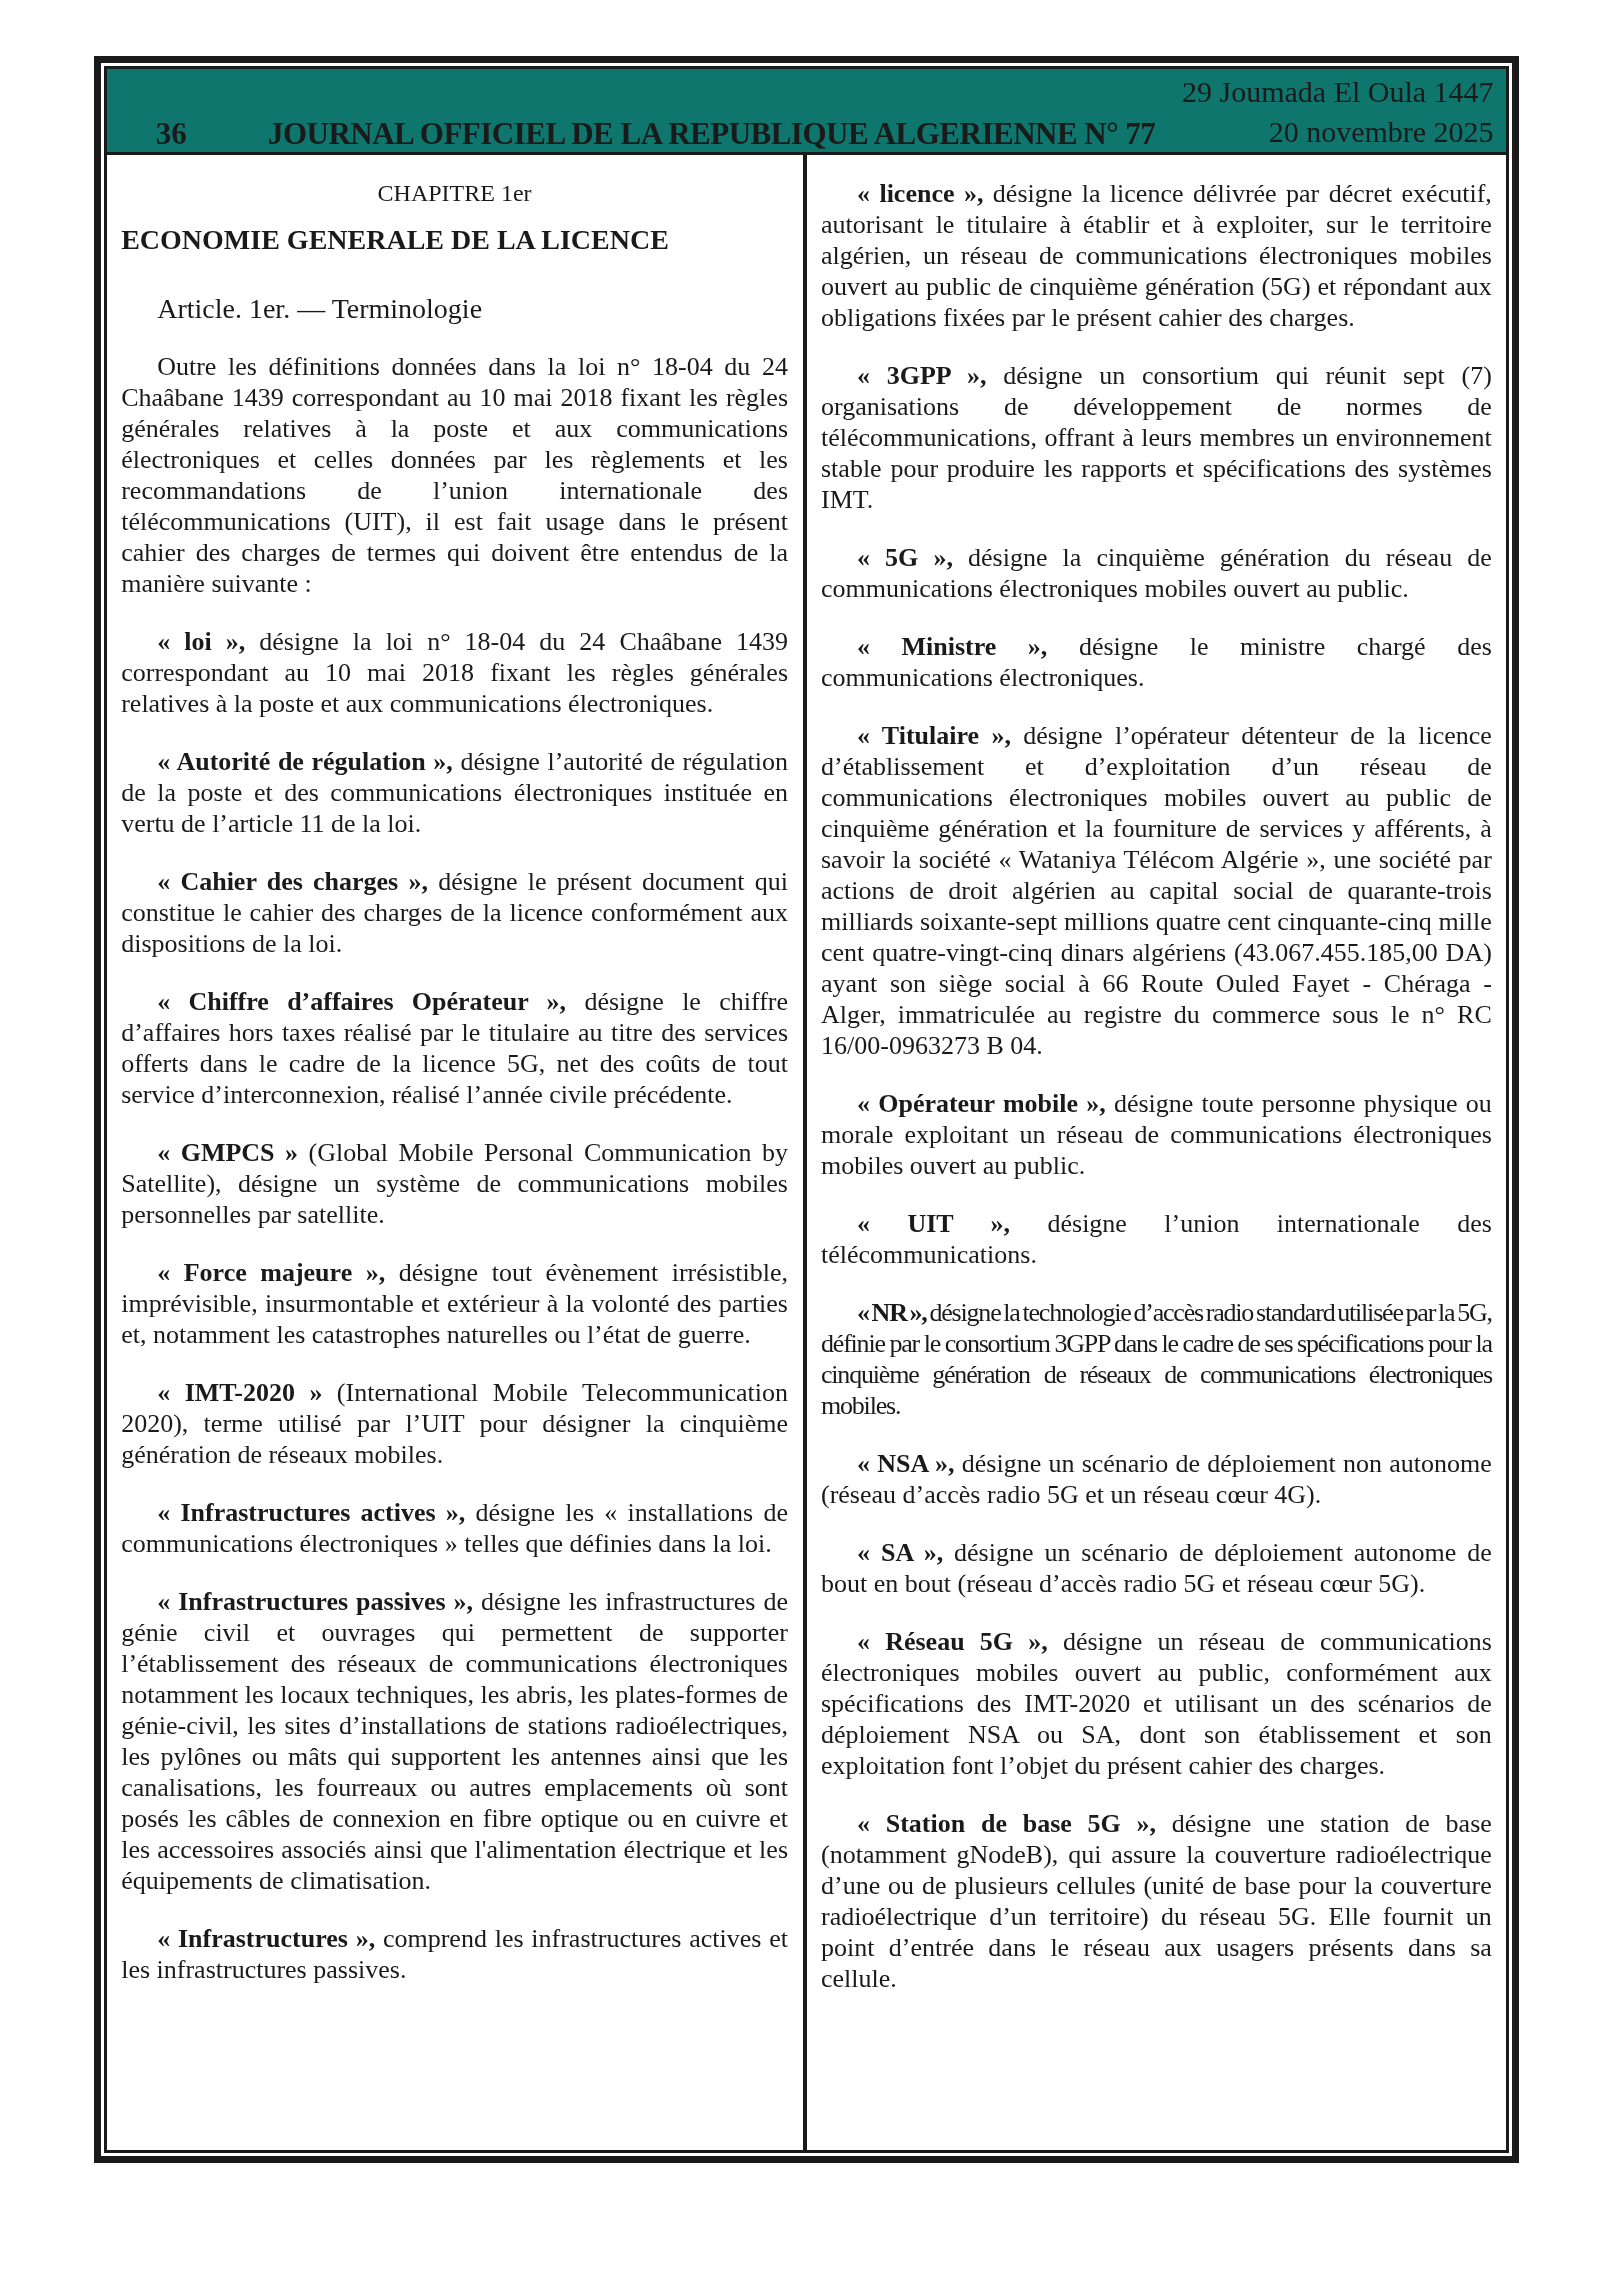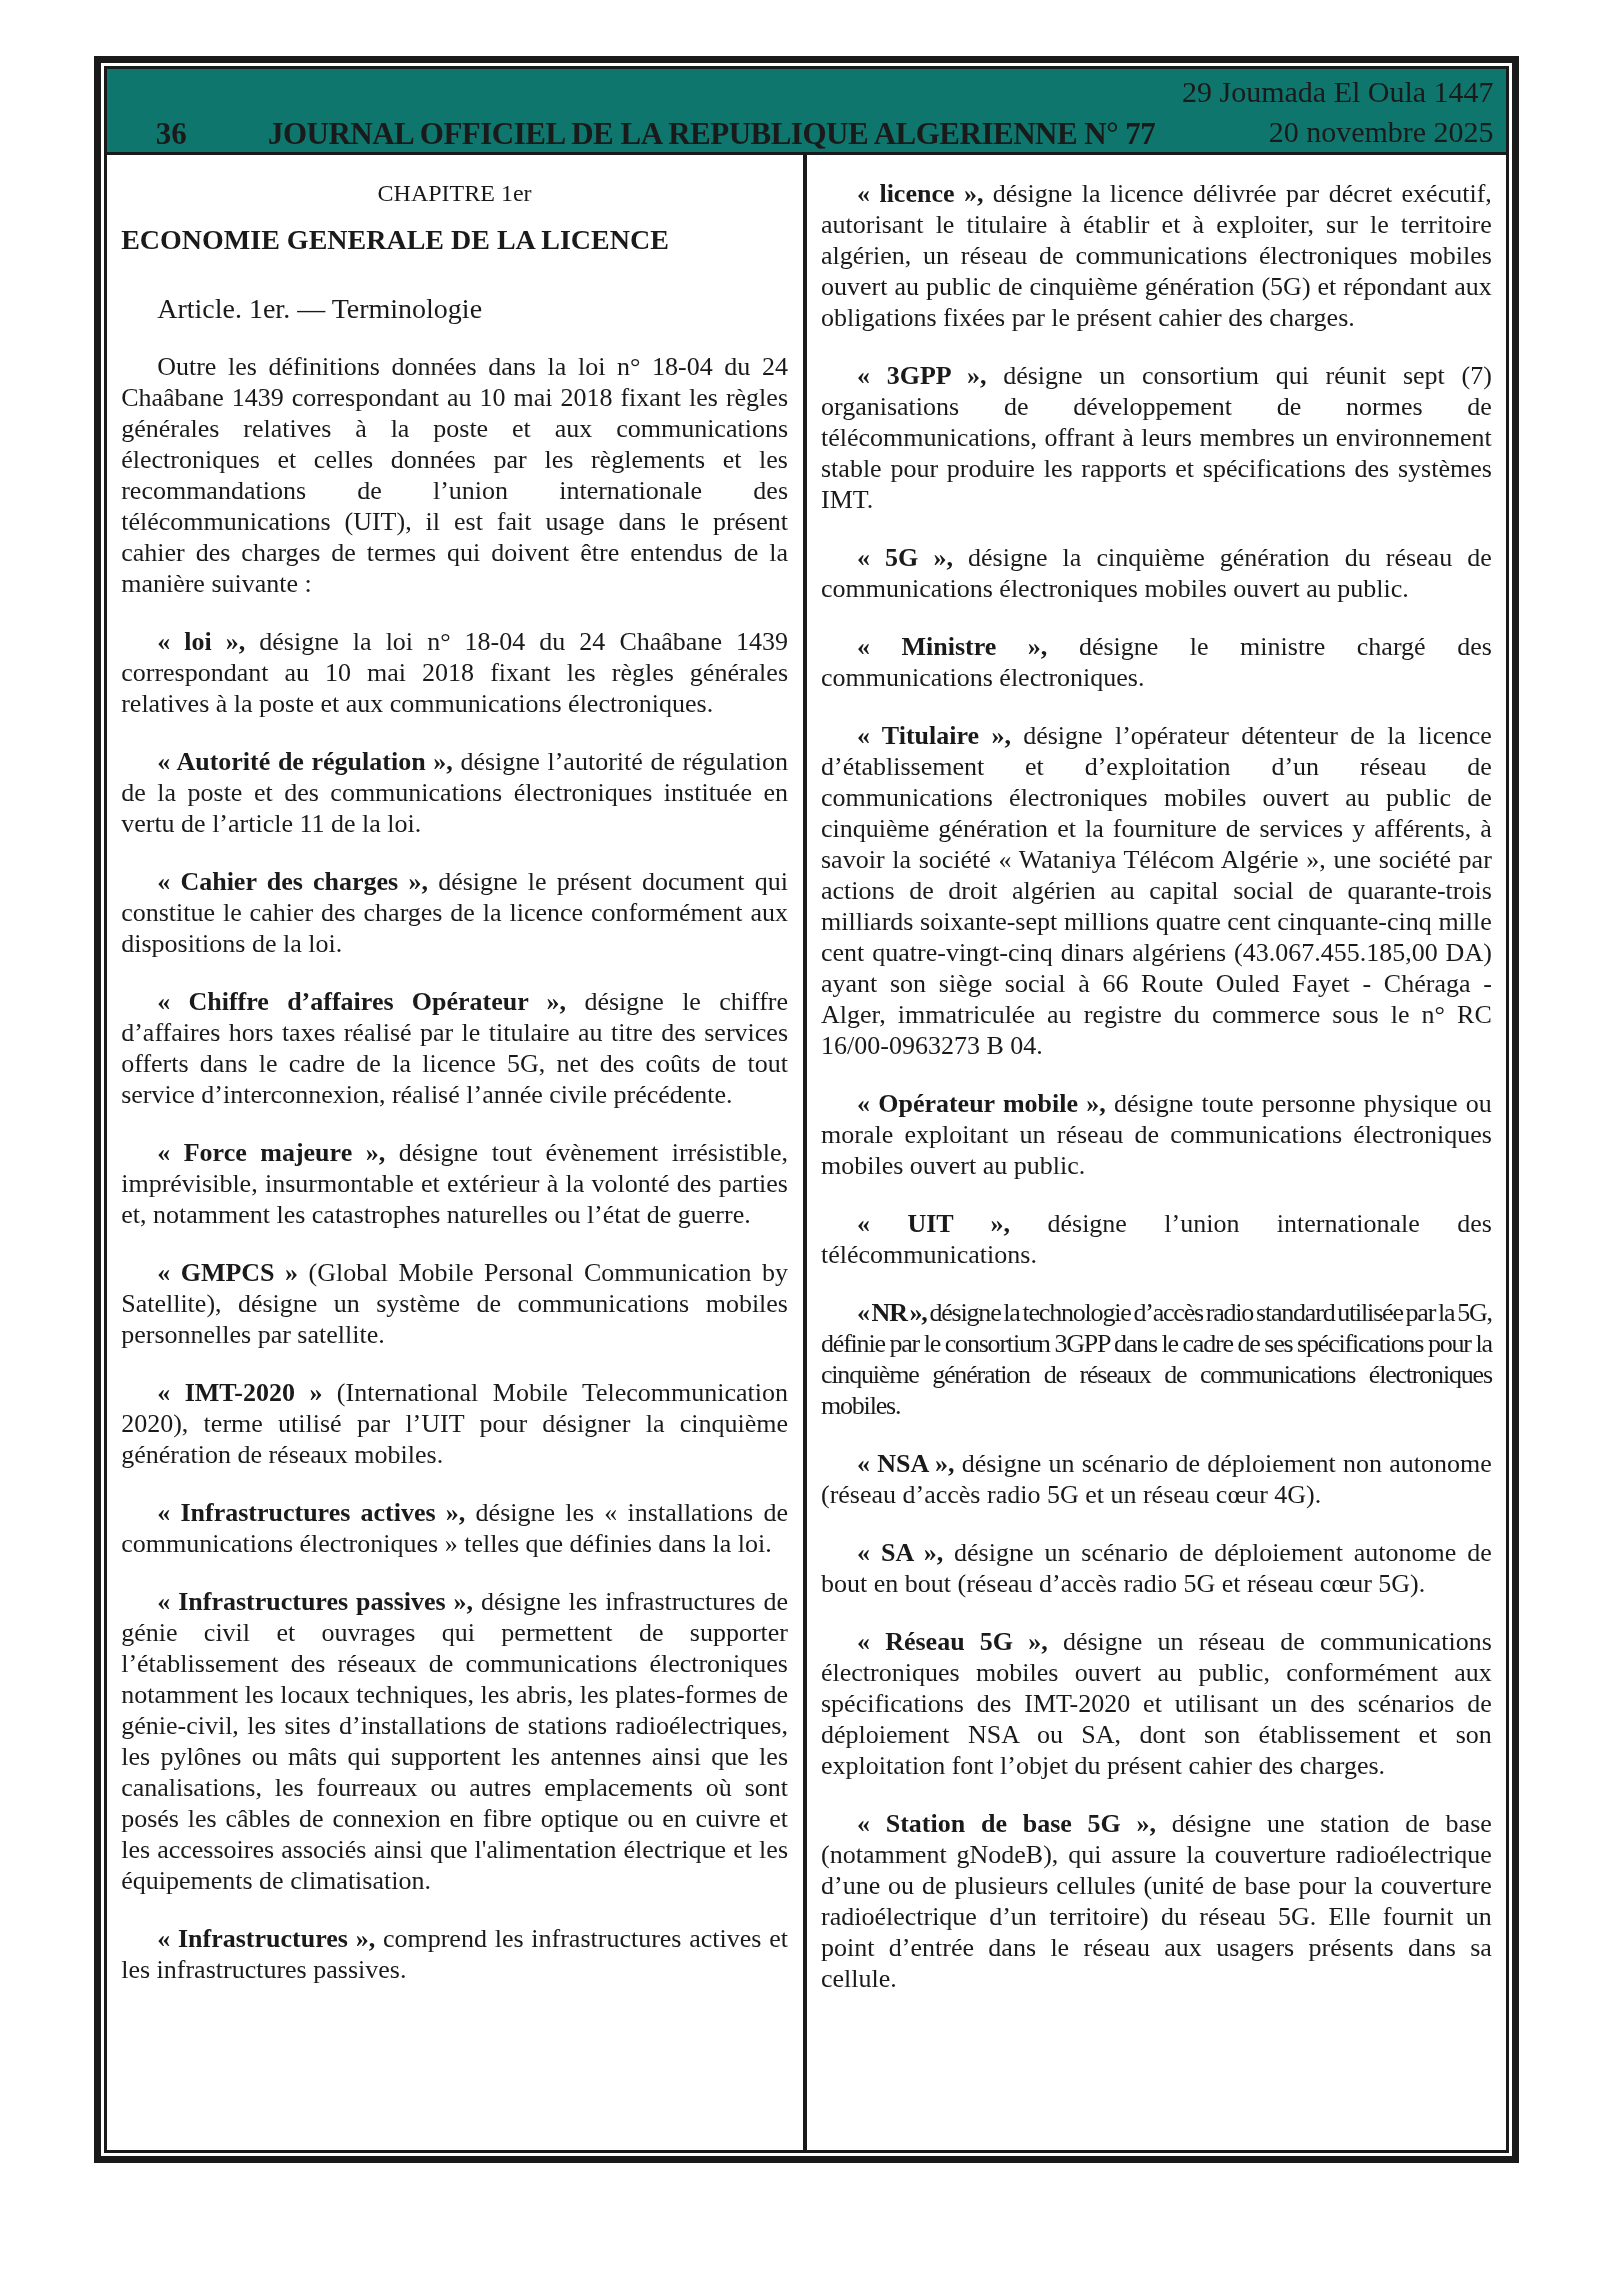--- a/index.html
+++ b/index.html
@@ -124,22 +124,22 @@
       <div class="col col-left">
         <p class="chapter-heading">CHAPITRE 1er</p>
         <p class="chapter-title">ECONOMIE GENERALE DE LA LICENCE</p>
         <p class="article-heading">Article. 1er. — Terminologie</p>
         <div>
             <p class="body-par">Outre les définitions données dans la loi n° 18-04 du 24 Chaâbane 1439 correspondant au 10 mai 2018 fixant les règles générales relatives à la poste et aux communications électroniques et celles données par les règlements et les recommandations de l’union internationale des télécommunications (UIT), il est fait usage dans le présent cahier des charges de termes qui doivent être entendus de la manière suivante :</p>
             <p class="body-par"><b>« loi »,</b> désigne la loi n° 18-04 du 24 Chaâbane 1439 correspondant au 10 mai 2018 fixant les règles générales relatives à la poste et aux communications électroniques.</p>
             <p class="body-par"><b>« Autorité de régulation »,</b> désigne l’autorité de régulation de la poste et des communications électroniques instituée en vertu de l’article 11 de la loi.</p>
             <p class="body-par"><b>« Cahier des charges »,</b> désigne le présent document qui constitue le cahier des charges de la licence conformément aux dispositions de la loi.</p>
             <p class="body-par"><b>« Chiffre d’affaires Opérateur »,</b> désigne le chiffre d’affaires hors taxes réalisé par le titulaire au titre des services offerts dans le cadre de la licence 5G, net des coûts de tout service d’interconnexion, réalisé l’année civile précédente.</p>
+            <p class="body-par"><b>« GMPCS »</b> (Global Mobile Personal Communication by Satellite), désigne un système de communications mobiles personnelles par satellite.</p>
             <p class="body-par"><b>« Force majeure »,</b> désigne tout évènement irrésistible, imprévisible, insurmontable et extérieur à la volonté des parties et, notamment les catastrophes naturelles ou l’état de guerre.</p>
-            <p class="body-par"><b>« GMPCS »</b> (Global Mobile Personal Communication by Satellite), désigne un système de communications mobiles personnelles par satellite.</p>
             <p class="body-par"><b>« IMT-2020 »</b> (International Mobile Telecommunication 2020), terme utilisé par l’UIT pour désigner la cinquième génération de réseaux mobiles.</p>
             <p class="body-par"><b>« Infrastructures actives »,</b> désigne les « installations de communications électroniques » telles que définies dans la loi.</p>
             <p class="body-par"><b>« Infrastructures passives »,</b> désigne les infrastructures de génie civil et ouvrages qui permettent de supporter l’établissement des réseaux de communications électroniques notamment les locaux techniques, les abris, les plates-formes de génie-civil, les sites d’installations de stations radioélectriques, les pylônes ou mâts qui supportent les antennes ainsi que les canalisations, les fourreaux ou autres emplacements où sont posés les câbles de connexion en fibre optique ou en cuivre et les accessoires associés ainsi que l'alimentation électrique et les équipements de climatisation.</p>
             <p class="body-par"><b>« Infrastructures »,</b> comprend les infrastructures actives et les infrastructures passives.</p>
           </div>
       </div>
       <div class="col col-right">
           <p class="body-par"><b>« licence »,</b> désigne la licence délivrée par décret exécutif, autorisant le titulaire à établir et à exploiter, sur le territoire algérien, un réseau de communications électroniques mobiles ouvert au public de cinquième génération (5G) et répondant aux obligations fixées par le présent cahier des charges.</p>
           <p class="body-par"><b>« 3GPP »,</b> désigne un consortium qui réunit sept (7) organisations de développement de normes de télécommunications, offrant à leurs membres un environnement stable pour produire les rapports et spécifications des systèmes IMT.</p>
           <p class="body-par"><b>« 5G »,</b> désigne la cinquième génération du réseau de communications électroniques mobiles ouvert au public.</p>

